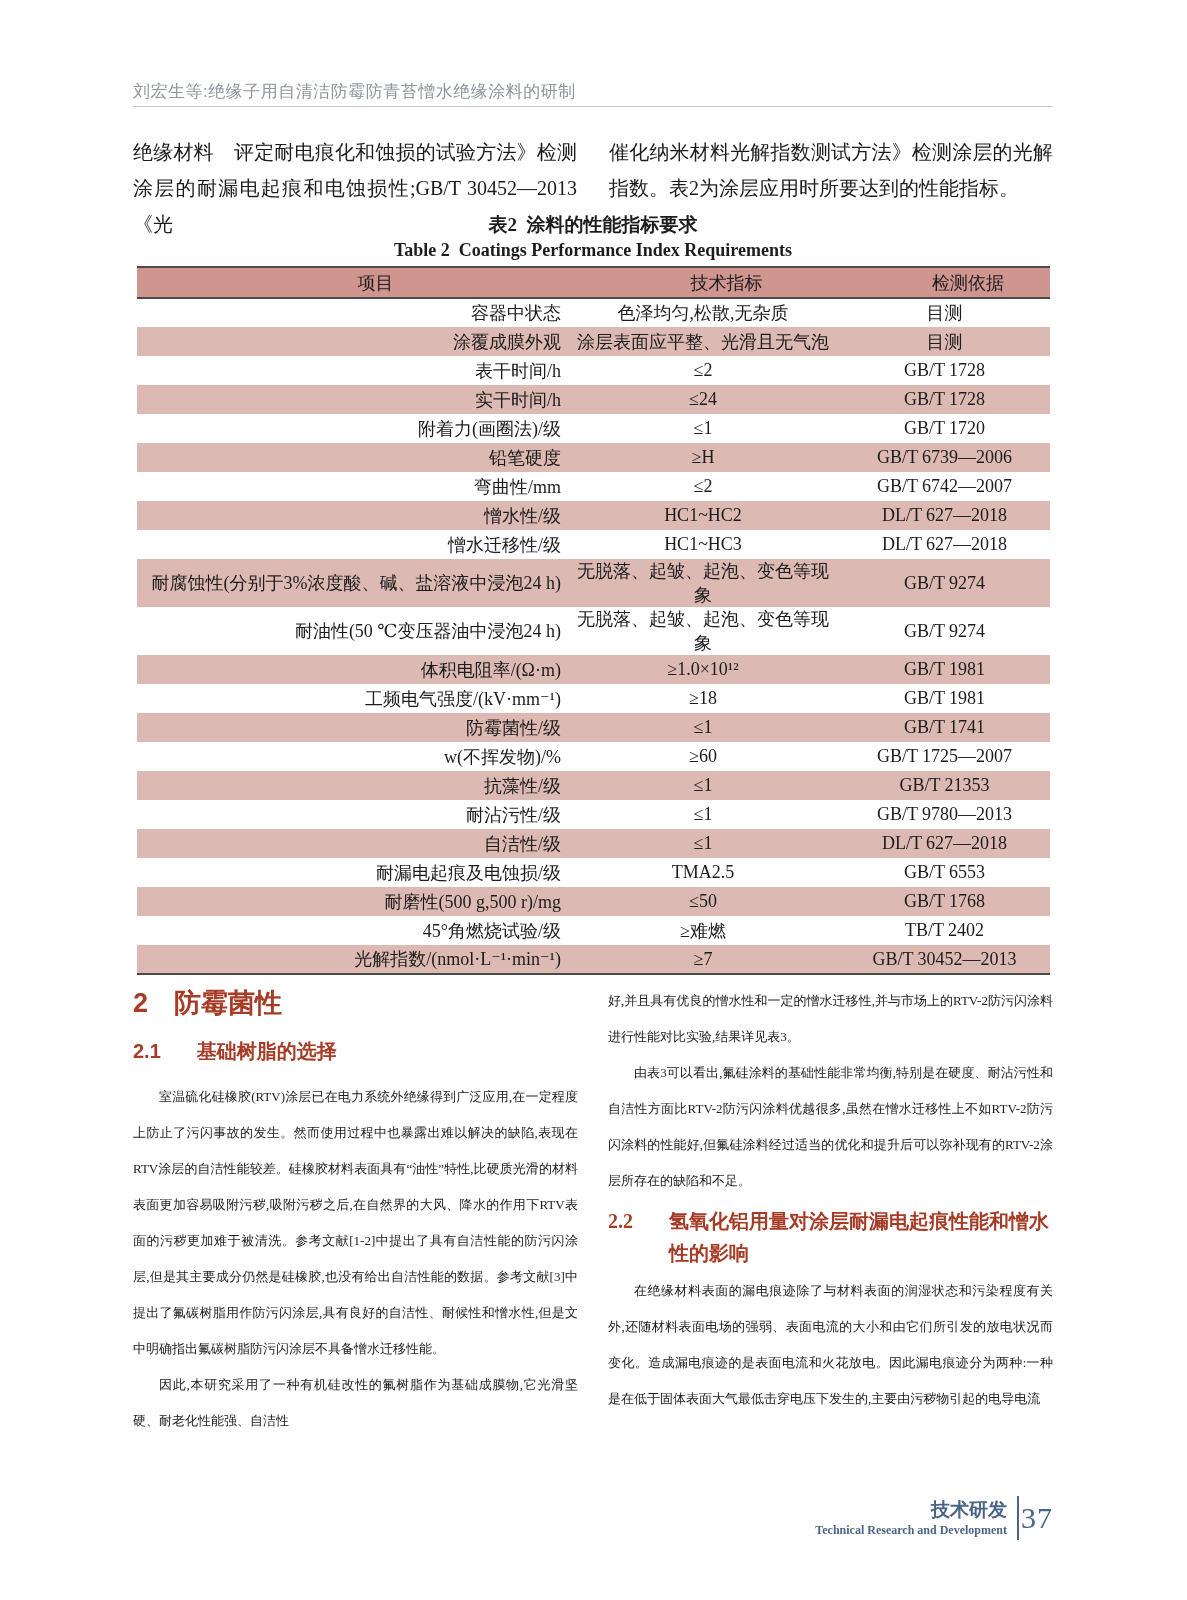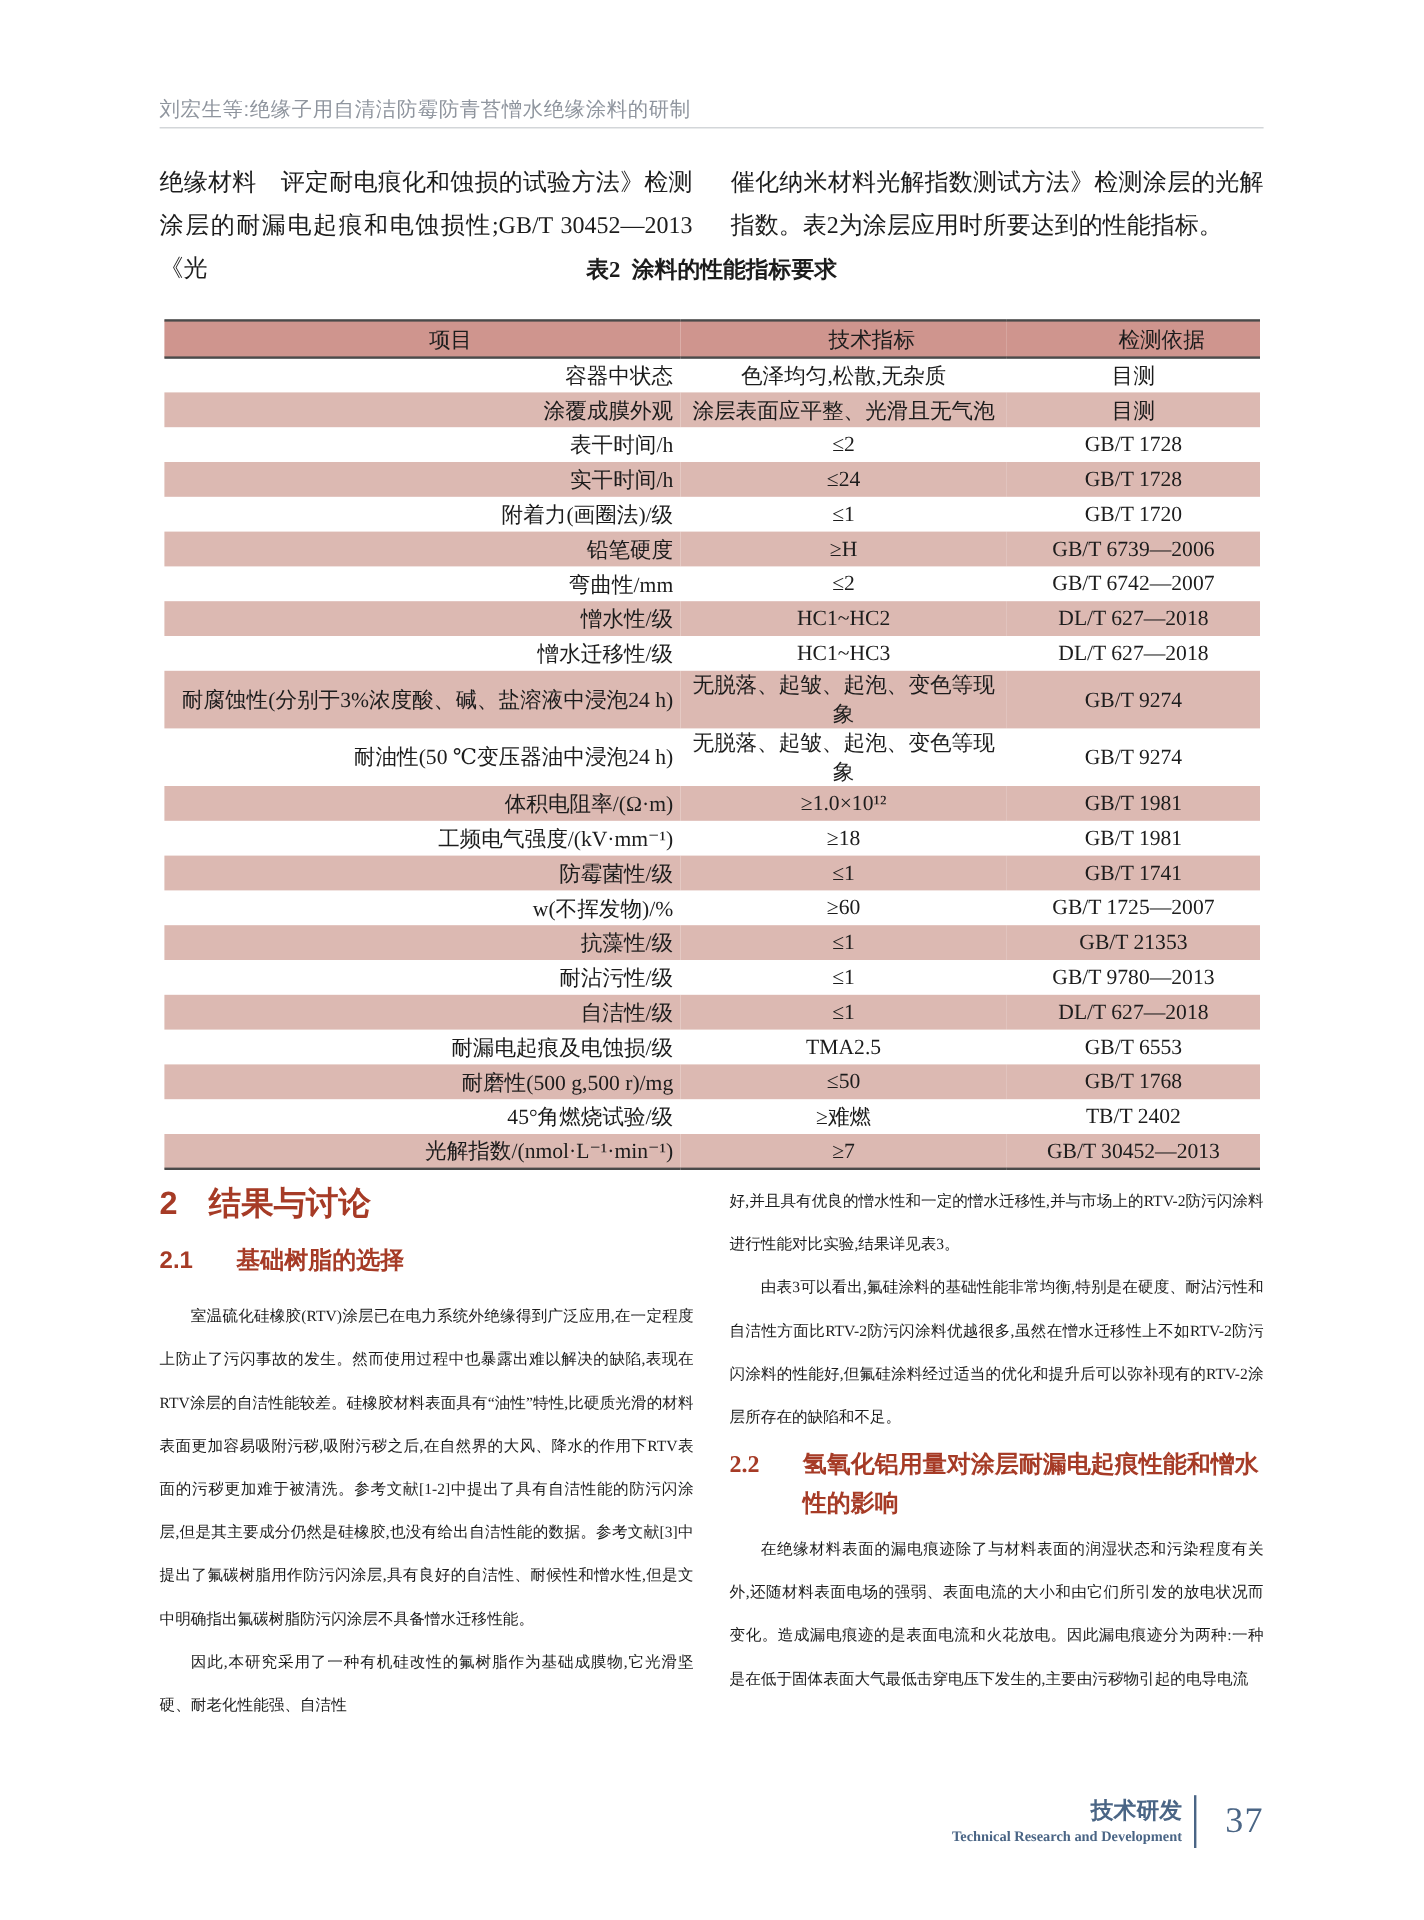--- a/index.html
+++ b/index.html
@@ -87,36 +87,37 @@
     display: flex; justify-content: flex-end; align-items: center;
     color: var(--footer_blue);
   }
   .footer .labels { text-align: right; padding-right: 10px; }
   .footer .cn {
     font-family: "Liberation Sans", "DejaVu Sans", sans-serif;
     font-weight: bold; font-size: 19px; line-height: 24px;
   }
   .footer .en { font-size: 12px; font-weight: bold; line-height: 16px; }
   .footer .divider { width: 2px; height: 44px; background: var(--footer_blue); }
-  .footer .pagenum { font-size: 30px; padding-left: 24px; letter-spacing: 1px; }
+  .footer .pagenum { font-size: 30px; padding-left: 2px; letter-spacing: 1px; }
 </style>
 </head>
 <body>
 
 <div class="page">
 
   <div class="running-head">刘宏生等:绝缘子用自清洁防霉防青苔憎水绝缘涂料的研制</div>
   <div class="head-rule"></div>
 
   <div class="intro">
     <div class="col">绝缘材料　评定耐电痕化和蚀损的试验方法》检测涂层的耐漏电起痕和电蚀损性;GB/T 30452—2013《光</div>
     <div class="col">催化纳米材料光解指数测试方法》检测涂层的光解指数。表2为涂层应用时所要达到的性能指标。</div>
   </div>
 
   <div class="caption-cn">表2  涂料的性能指标要求</div>
+  <div class="caption-en">Table 2  Coatings Performance Index Requirements</div>
 
   <table class="perf-table">
     <colgroup>
       <col style="width:430px">
         <col style="width:272px">
         <col style="width:211px">
     </colgroup>
     <thead>
       <tr>
         <th>项目</th>
@@ -235,21 +236,21 @@
           <td class="c2">≥7</td>
           <td class="c3">GB/T 30452—2013</td>
         </tr>
       </tbody>
   </table>
 
   <div class="results">
     <div class="col">
       <h2 class="sec">
         <span class="num">2</span>
-        <span class="txt">结果与讨论</span>
+        <span class="txt">防霉菌性</span>
       </h2>
       <h3 class="subsec">
         <span class="num">2.1</span>
         <span class="txt">基础树脂的选择</span>
       </h3>
       <p class="indent">室温硫化硅橡胶(RTV)涂层已在电力系统外绝缘得到广泛应用,在一定程度上防止了污闪事故的发生。然而使用过程中也暴露出难以解决的缺陷,表现在RTV涂层的自洁性能较差。硅橡胶材料表面具有“油性”特性,比硬质光滑的材料表面更加容易吸附污秽,吸附污秽之后,在自然界的大风、降水的作用下RTV表面的污秽更加难于被清洗。参考文献[1-2]中提出了具有自洁性能的防污闪涂层,但是其主要成分仍然是硅橡胶,也没有给出自洁性能的数据。参考文献[3]中提出了氟碳树脂用作防污闪涂层,具有良好的自洁性、耐候性和憎水性,但是文中明确指出氟碳树脂防污闪涂层不具备憎水迁移性能。</p>
       <p class="indent">因此,本研究采用了一种有机硅改性的氟树脂作为基础成膜物,它光滑坚硬、耐老化性能强、自洁性</p>
     </div>
     <div class="col">
       <p>好,并且具有优良的憎水性和一定的憎水迁移性,并与市场上的RTV-2防污闪涂料进行性能对比实验,结果详见表3。</p>

